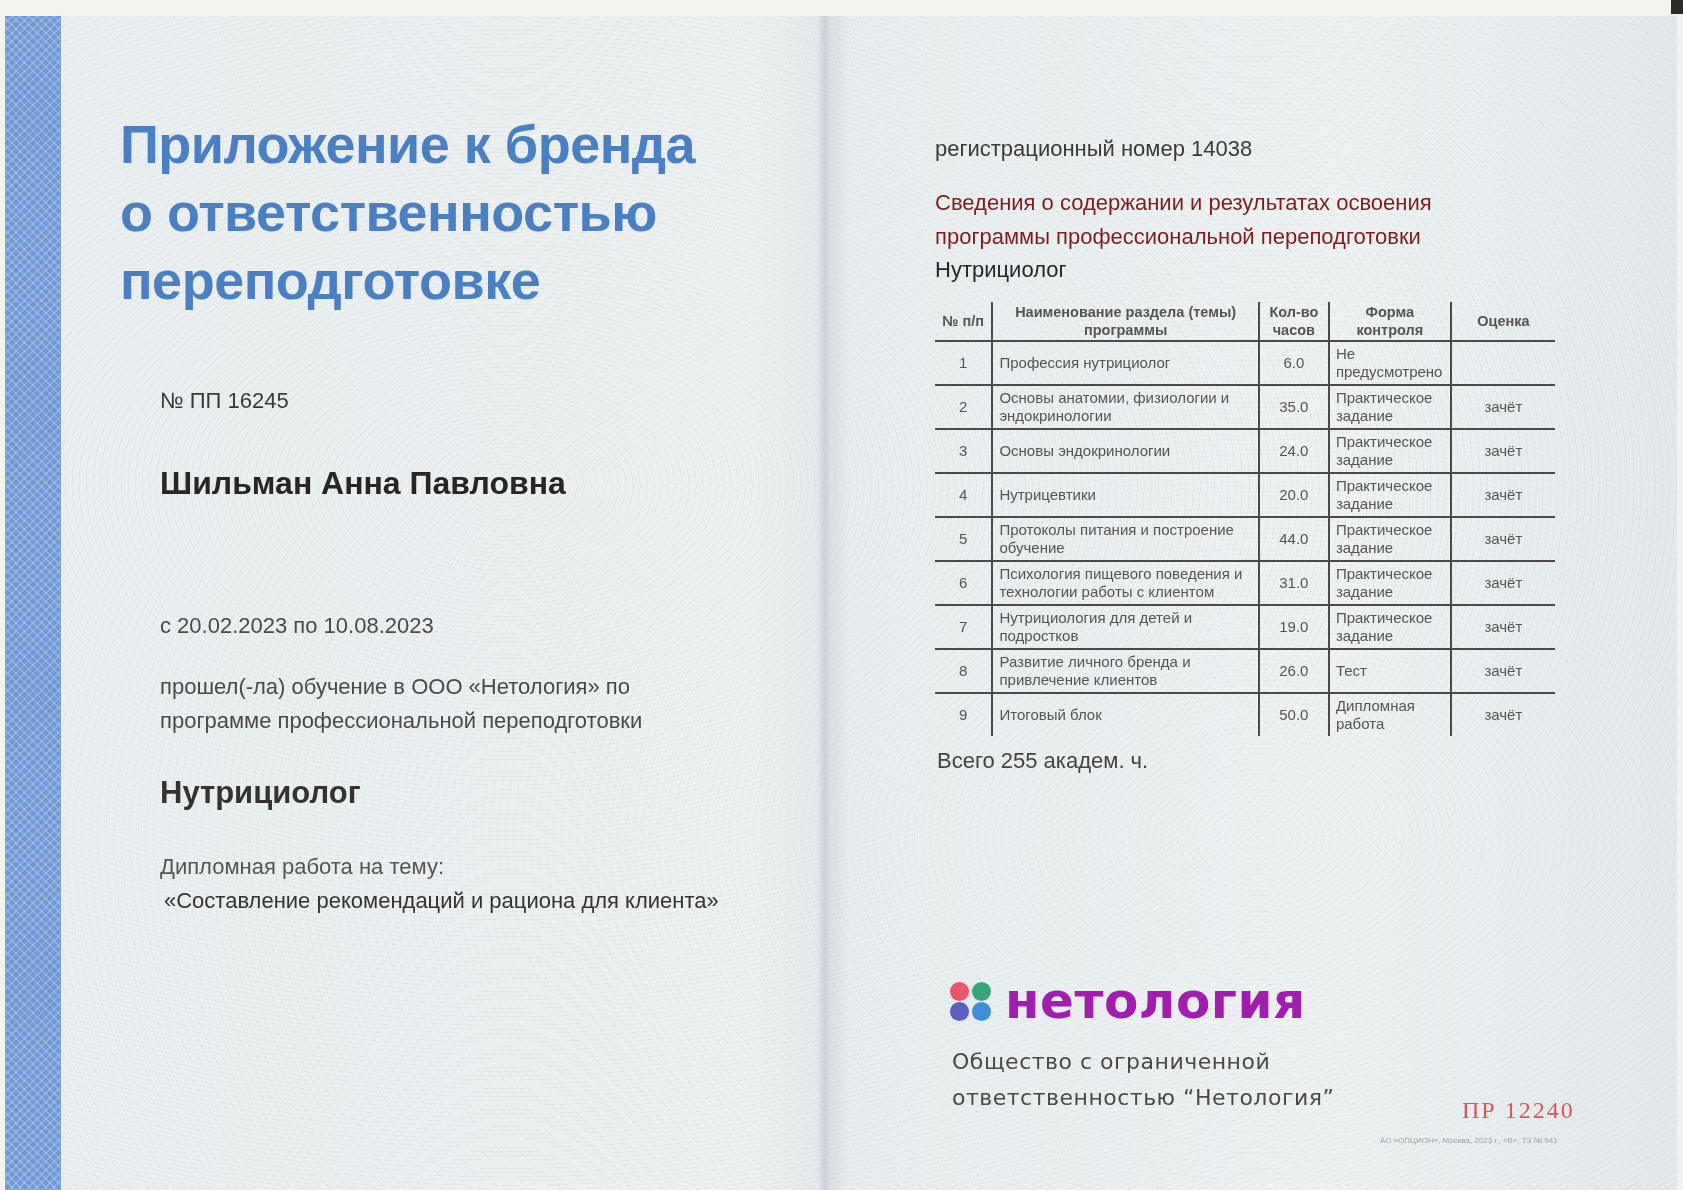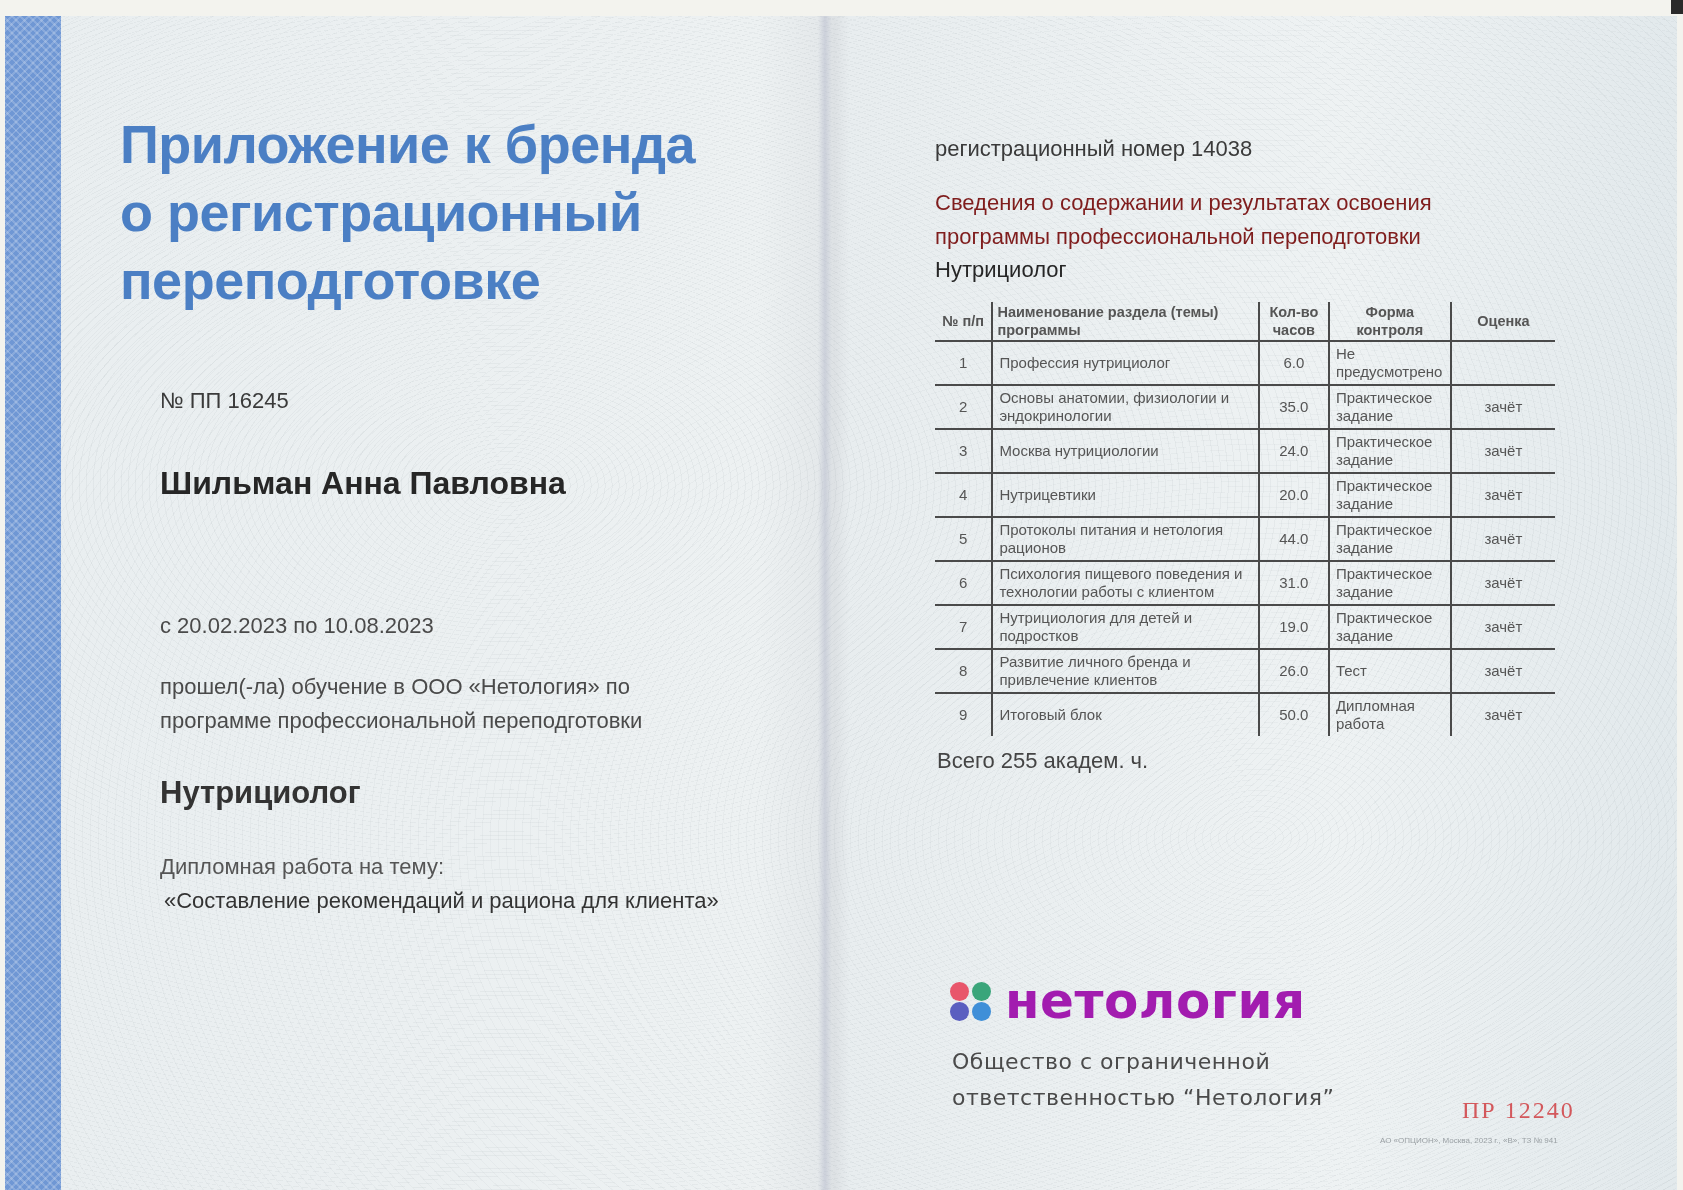--- a/index.html
+++ b/index.html
@@ -64,21 +64,21 @@
     table.grades td {
       height: 42px; padding: 0 6px; line-height: 18px;
       border-bottom: 2px solid #4a4a4a; vertical-align: middle;
     }
     table.grades tr:last-child td { border-bottom: none; }
     table.grades .c-num { width: 48px; text-align: center; }
     table.grades .c-name { width: 268px; text-align: left; }
     table.grades .c-hours { width: 58px; text-align: center; }
     table.grades .c-form { width: 108px; text-align: left; }
     table.grades .c-grade { width: 96px; text-align: center; }
-    table.grades th.c-name { text-align: left; }
+    table.grades th.c-name { text-align: center; }
     table.grades th.c-form { text-align: center; }
     table.grades .vline { border-right: 2px solid #4a4a4a; }
 
     .total { left: 937px; top: 748px; font-size: 22px; color: #444; }
 
     .logo { left: 950px; top: 982px; width: 44px; height: 40px; }
     .dot { position: absolute; width: 19px; height: 19px; border-radius: 50%; }
     .dot.tl { left: 0; top: 0; }
     .dot.tr { left: 22px; top: 0; }
     .dot.bl { left: 0; top: 20px; }
@@ -92,21 +92,21 @@
 </head>
 <body>
 
 <div class="spread"></div>
 <div class="stripe"></div>
 <div class="gutter"></div>
 <div class="corner"></div>
 
 <h1 class="abs title">
   <span>Приложение к бренда</span>
-  <span>о регистрационный</span>
+  <span>о ответственностью</span>
   <span>переподготовке</span>
 </h1>
 <div class="abs diploma-num">№ ПП 16245</div>
 <div class="abs student-name">Шильман Анна Павловна</div>
 <div class="abs period">с 20.02.2023 по 10.08.2023</div>
 <div class="abs completed">
   <span>прошел(-ла) обучение в ООО «Нетология» по</span>
   <span>программе профессиональной переподготовки</span>
 </div>
 <div class="abs program-left">Нутрициолог</div>
@@ -140,35 +140,35 @@
     </tr>
     <tr>
       <td class="c-num vline">2</td>
       <td class="c-name vline">Основы анатомии, физиологии и эндокринологии</td>
       <td class="c-hours vline">35.0</td>
       <td class="c-form vline">Практическое задание</td>
       <td class="c-grade">зачёт</td>
     </tr>
     <tr>
       <td class="c-num vline">3</td>
-      <td class="c-name vline">Москва нутрициологии</td>
+      <td class="c-name vline">Основы эндокринологии</td>
       <td class="c-hours vline">24.0</td>
       <td class="c-form vline">Практическое задание</td>
       <td class="c-grade">зачёт</td>
     </tr>
     <tr>
       <td class="c-num vline">4</td>
       <td class="c-name vline">Нутрицевтики</td>
       <td class="c-hours vline">20.0</td>
       <td class="c-form vline">Практическое задание</td>
       <td class="c-grade">зачёт</td>
     </tr>
     <tr>
       <td class="c-num vline">5</td>
-      <td class="c-name vline">Протоколы питания и нетология рационов</td>
+      <td class="c-name vline">Протоколы питания и построение обучение</td>
       <td class="c-hours vline">44.0</td>
       <td class="c-form vline">Практическое задание</td>
       <td class="c-grade">зачёт</td>
     </tr>
     <tr>
       <td class="c-num vline">6</td>
       <td class="c-name vline">Психология пищевого поведения и технологии работы с клиентом</td>
       <td class="c-hours vline">31.0</td>
       <td class="c-form vline">Практическое задание</td>
       <td class="c-grade">зачёт</td>

